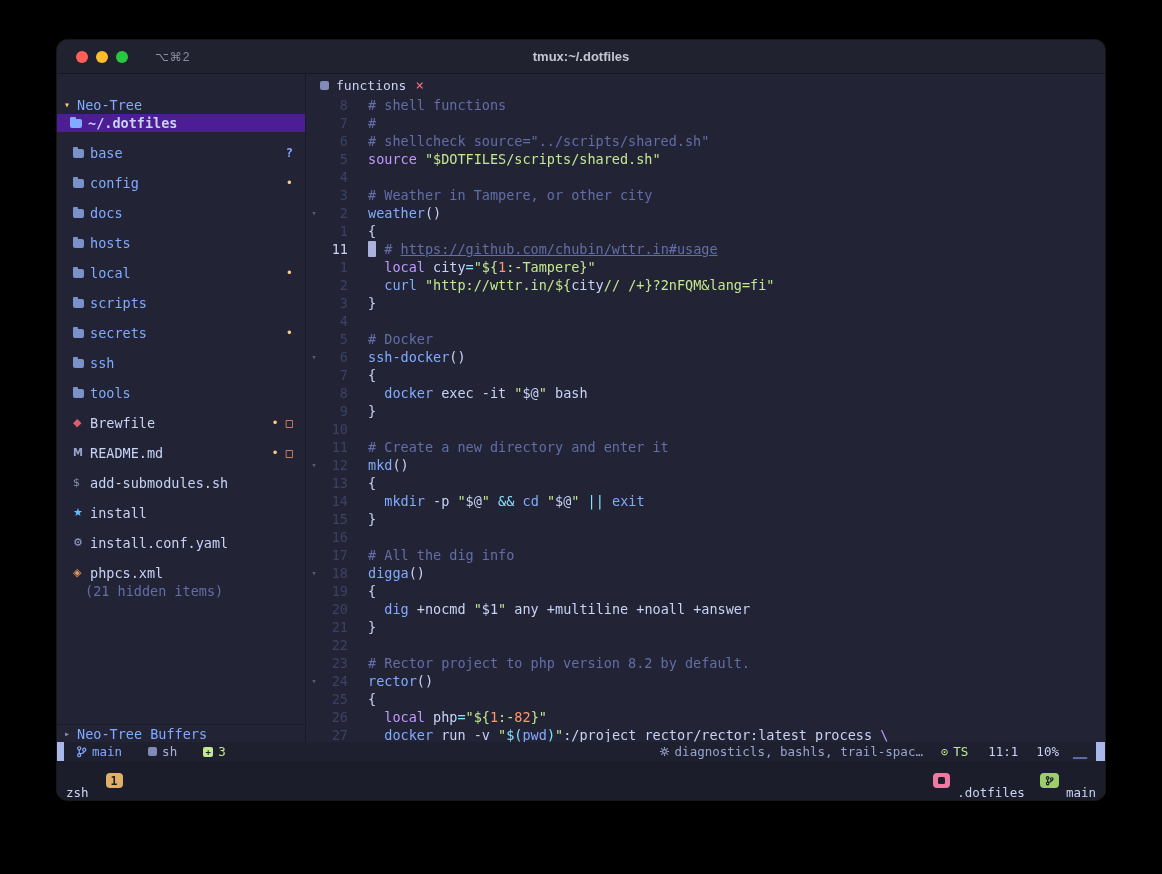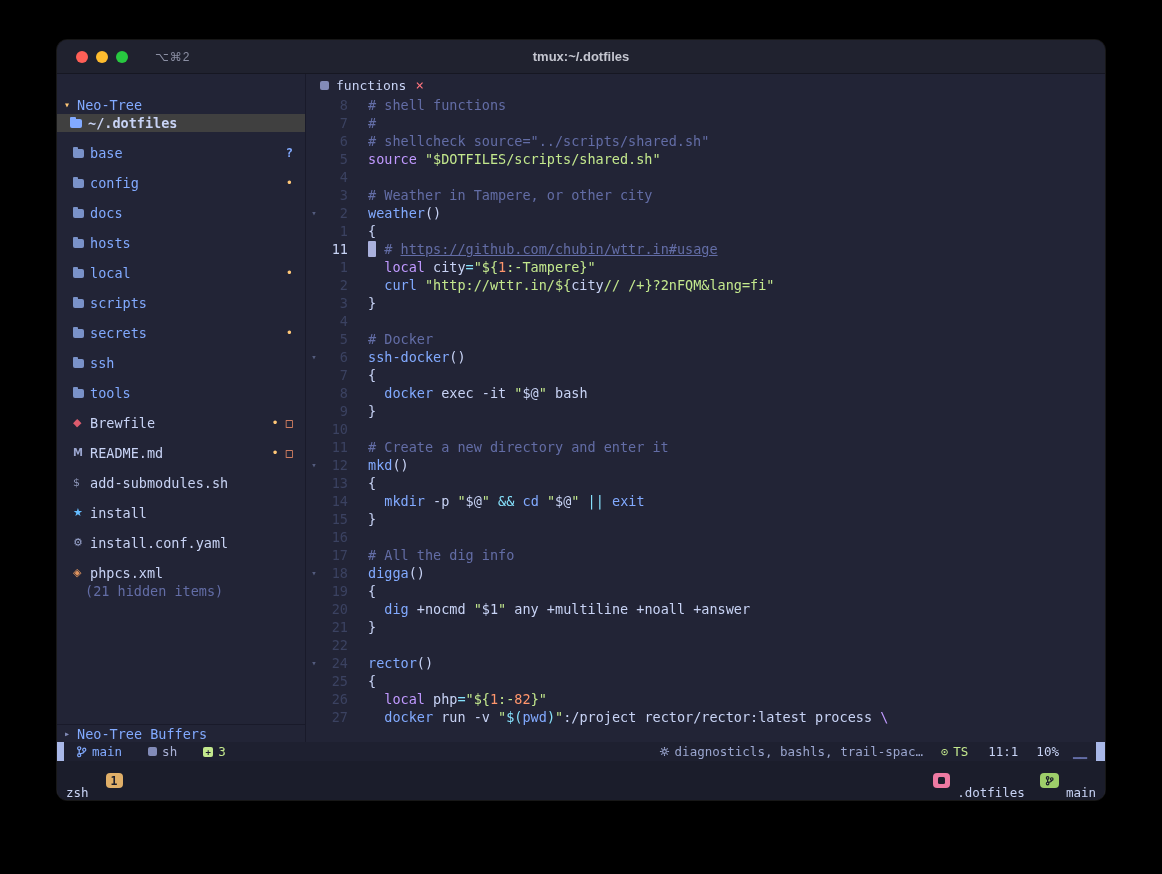--- a/index.html
+++ b/index.html
@@ -27,21 +27,21 @@
 
   
   .sidebar{flex:0 0 249px;border-right:1px solid #191a2a;display:flex;flex-direction:column;
            font-size:13.5px;line-height:18px;min-height:0;}
   .side-spacer{height:22px;flex:0 0 22px;}
   .t-row{height:18px;flex:0 0 18px;display:flex;align-items:center;padding-right:12px;white-space:nowrap;}
   .t-header{padding-left:7px;}
   .hdr-chevron{color:#ffc777;font-size:10px;margin-right:7px;}
   .hdr-chevron.dim{color:#828bb8;}
   .t-title{color:#82aaff;}
-  .t-root{padding-left:13px;background:#404040;}
+  .t-root{padding-left:13px;background:#4c1d95;}
   .t-root .t-label{color:#c8d3f5;font-weight:bold;}
   .t-item{padding-left:16px;margin-top:12px;}
   .t-label.dir{color:#82aaff;}
   .t-label.file{color:#c8d3f5;}
   .t-hidden{padding-left:28px;color:#636da6;}
   .tree-fill{flex:1;}
   .t-buffers{border-top:1px solid #191a2a;padding-left:7px;}
   .ic-folder{display:inline-block;width:11px;height:9px;background:#7a92c9;border-radius:1px 2px 2px 2px;
              position:relative;margin-right:6px;flex:0 0 auto;}
   .ic-folder::before{content:"";position:absolute;top:-2px;left:0;width:5px;height:3px;background:inherit;
@@ -275,20 +275,21 @@
             <div class="crow"><span class="fold"></span><span class="lnum">13</span><span class="sign"></span><span class="ctext"><span class="s-f">{</span></span></div>
             <div class="crow"><span class="fold"></span><span class="lnum">14</span><span class="sign"></span><span class="ctext"><span class="s-f">  </span><span class="s-b">mkdir</span><span class="s-f"> -p </span><span class="s-g">"</span><span class="s-f">$@</span><span class="s-g">"</span><span class="s-f"> </span><span class="s-y">&amp;&amp;</span><span class="s-f"> </span><span class="s-b">cd</span><span class="s-f"> </span><span class="s-g">"</span><span class="s-f">$@</span><span class="s-g">"</span><span class="s-f"> </span><span class="s-y">||</span><span class="s-f"> </span><span class="s-b">exit</span></span></div>
             <div class="crow"><span class="fold"></span><span class="lnum">15</span><span class="sign"></span><span class="ctext"><span class="s-f">}</span></span></div>
             <div class="crow"><span class="fold"></span><span class="lnum">16</span><span class="sign"></span><span class="ctext"></span></div>
             <div class="crow"><span class="fold"></span><span class="lnum">17</span><span class="sign"></span><span class="ctext"><span class="s-c"># All the dig info</span></span></div>
             <div class="crow"><span class="fold">▾</span><span class="lnum">18</span><span class="sign"></span><span class="ctext"><span class="s-b">digga</span><span class="s-f">()</span></span></div>
             <div class="crow"><span class="fold"></span><span class="lnum">19</span><span class="sign"></span><span class="ctext"><span class="s-f">{</span></span></div>
             <div class="crow"><span class="fold"></span><span class="lnum">20</span><span class="sign"></span><span class="ctext"><span class="s-f">  </span><span class="s-b">dig</span><span class="s-f"> +nocmd </span><span class="s-g">"</span><span class="s-f">$1</span><span class="s-g">"</span><span class="s-f"> any +multiline +noall +answer</span></span></div>
             <div class="crow"><span class="fold"></span><span class="lnum">21</span><span class="sign"></span><span class="ctext"><span class="s-f">}</span></span></div>
             <div class="crow"><span class="fold"></span><span class="lnum">22</span><span class="sign"></span><span class="ctext"></span></div>
+            <div class="crow"><span class="fold"></span><span class="lnum">23</span><span class="sign"></span><span class="ctext"><span class="s-c"># Rector project to php version 8.2 by default.</span></span></div>
             <div class="crow"><span class="fold">▾</span><span class="lnum">24</span><span class="sign"></span><span class="ctext"><span class="s-b">rector</span><span class="s-f">()</span></span></div>
             <div class="crow"><span class="fold"></span><span class="lnum">25</span><span class="sign"></span><span class="ctext"><span class="s-f">{</span></span></div>
             <div class="crow"><span class="fold"></span><span class="lnum">26</span><span class="sign"></span><span class="ctext"><span class="s-f">  </span><span class="s-p">local</span><span class="s-f"> php</span><span class="s-y">=</span><span class="s-g">"${</span><span class="s-o">1</span><span class="s-g">:-</span><span class="s-o">82</span><span class="s-g">}"</span></span></div>
             <div class="crow"><span class="fold"></span><span class="lnum">27</span><span class="sign"></span><span class="ctext"><span class="s-f">  </span><span class="s-b">docker</span><span class="s-f"> run -v </span><span class="s-g">"</span><span class="s-y">$(</span><span class="s-b">pwd</span><span class="s-y">)</span><span class="s-g">"</span><span class="s-f">:/project rector/rector:latest process </span><span class="s-p">\</span></span></div>
           </div>
       </div>
     </div>
 
     <div class="statusline">
       <span class="cap"></span>

